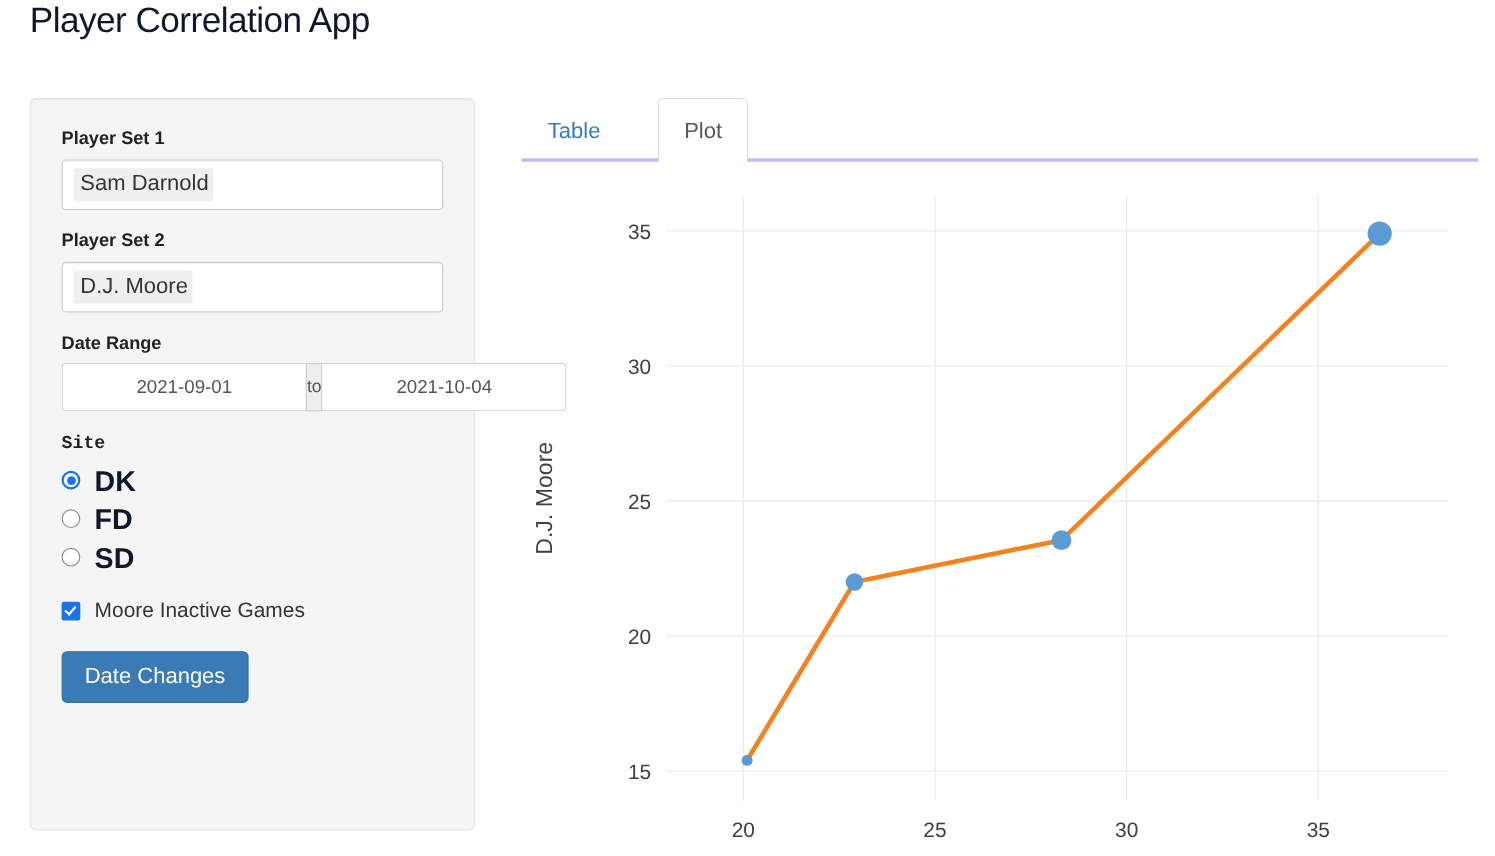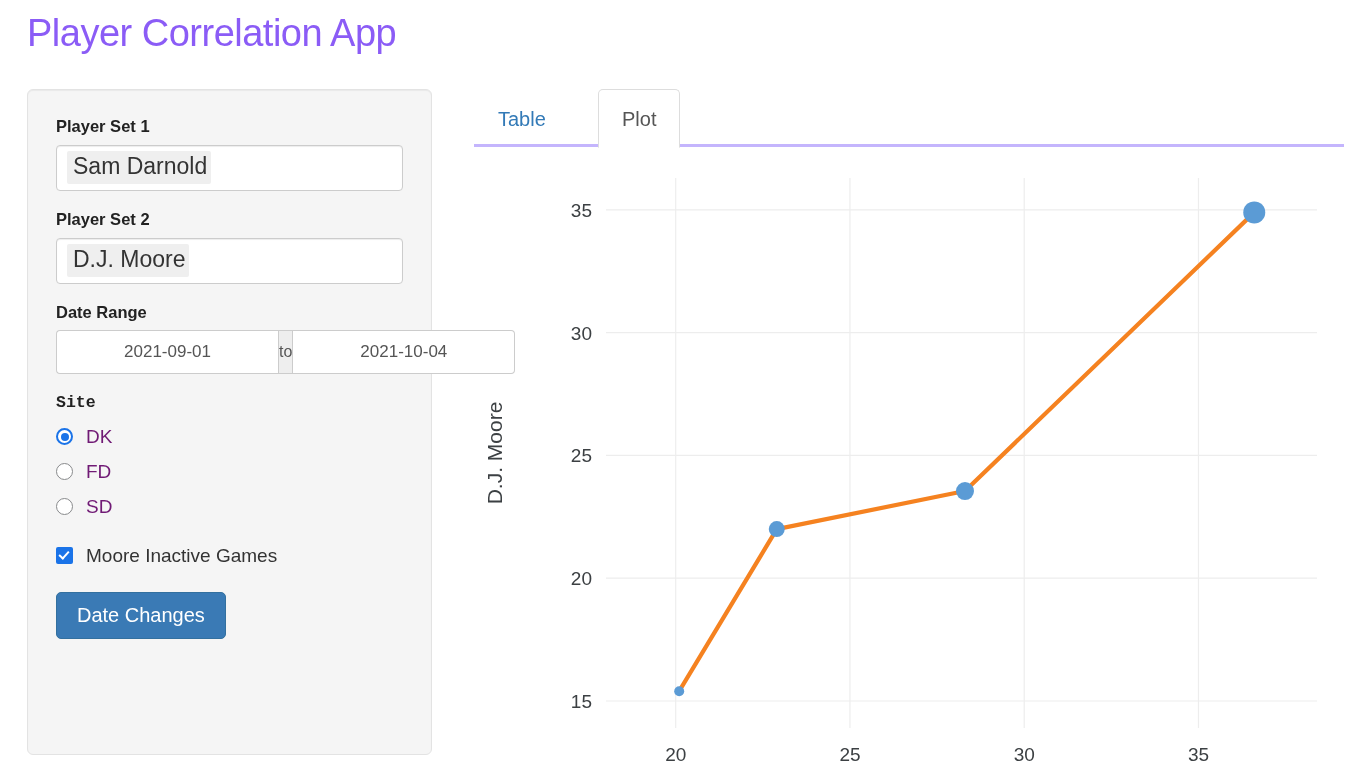--- a/index.html
+++ b/index.html
@@ -14,24 +14,24 @@
     font-family: "Liberation Sans", sans-serif;
     color: #333333;
     overflow: hidden;
     position: relative;
   }
 
   
   #page-title {
     position: absolute;
     left: 27px;
-    top: 12px;
-    font-size: 38px;
+    top: 0;
+    font-size: 32px;
     font-weight: 400;
-    color: #8b5cf6;
+    color: #0f172a;
     letter-spacing: -0.5px;
     line-height: 1.15;
     margin: 0;
     white-space: nowrap;
   }
 
   
   #app-body {
     position: absolute;
     left: 0;
@@ -72,21 +72,21 @@
     height: 46px;
     box-sizing: border-box;
     padding: 7px 10px;
     display: flex;
     align-items: center;
     box-shadow: inset 0 1px 1px rgba(0,0,0,.075);
   }
   .token {
     background: #efefef;
     color: #333333;
-    font-size: 23px;
+    font-size: 20px;
     line-height: 1;
     padding: 4px 4px 6px 6px;
     border-radius: 2px;
     white-space: nowrap;
   }
 
   
   .date-range {
     display: flex;
     align-items: stretch;
@@ -142,21 +142,21 @@
   }
   .radio-mark.checked::after {
     content: "";
     position: absolute;
     left: 50%; top: 50%;
     width: 8px; height: 8px;
     margin: -4px 0 0 -4px;
     border-radius: 50%;
     background: #1a73e8;
   }
-  .radio-text { font-size: 19px; color: #701a75; line-height: 1; }
+  .radio-text { font-size: 26px; color: #0f172a; line-height: 1; font-weight: bold; }
 
   
   .check-row {
     display: flex;
     align-items: center;
     margin-top: 24px;
     margin-bottom: 24px;
     height: 25px;
   }
   .check-mark {

